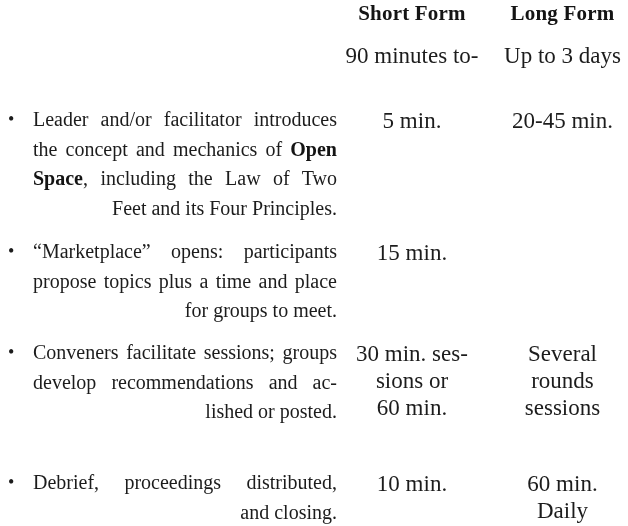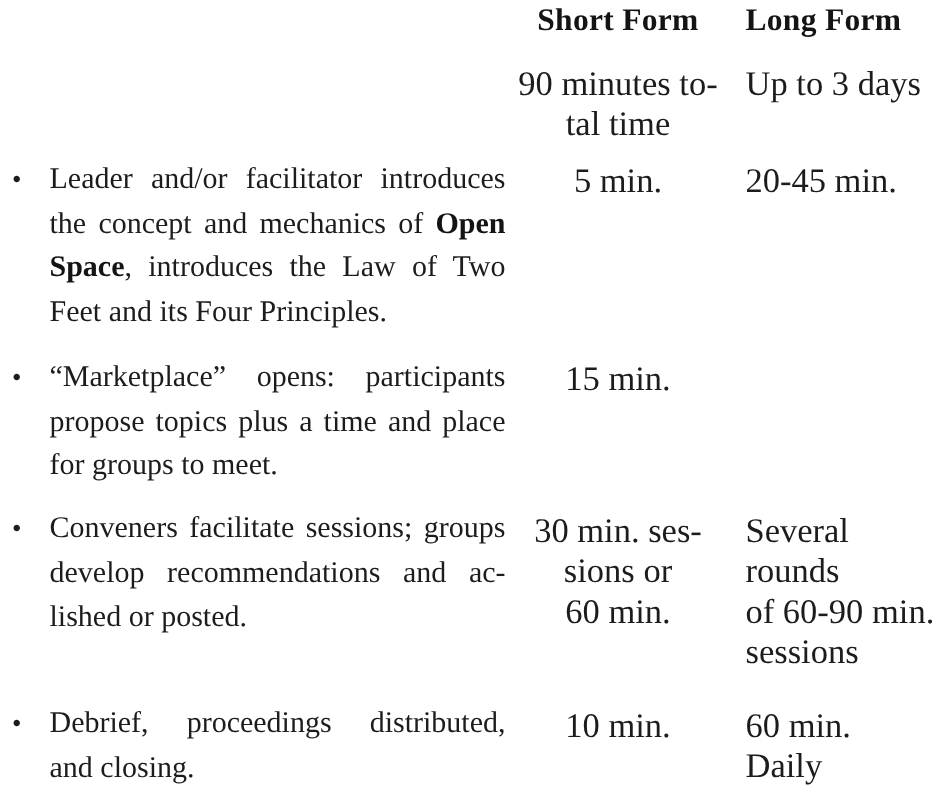--- a/index.html
+++ b/index.html
@@ -11,21 +11,21 @@
     position: relative;
     width: 628px;
     height: 526px;
     background: #ffffff;
     font-family: "Liberation Serif", "DejaVu Serif", serif;
     color: #1c1c1c;
     overflow: hidden;
   }
   
   .col-short { position: absolute; left: 342px; width: 140px; text-align: center; }
-  .col-long  { position: absolute; left: 497px; width: 131px; text-align: left; }
+  .col-long  { position: absolute; left: 497px; width: 131px; text-align: center; }
   .col-head {
     top: 0;
     font-weight: bold;
     font-size: 21px;
     line-height: 26px;
     color: #141414;
     letter-spacing: 0.2px;
   }
   .cell {
     font-size: 23px;
@@ -40,49 +40,48 @@
     line-height: 29.5px;
   }
   .desc .bullet {
     position: absolute;
     left: -25px;
     top: 0;
     font-size: 18px;
     line-height: 29.5px;
     color: #1c1c1c;
   }
-  .line { text-align: left; white-space: nowrap; }
+  .line { text-align: right; white-space: nowrap; }
   .line.j {
     white-space: normal;
     text-align: justify;
     text-align-last: justify;
   }
   .line b { font-weight: bold; color: #141414; }
 </style>
 </head>
 <body>
 
 <div class="page">
 
   <div class="col-short col-head">Short Form</div>
   <div class="col-long col-head">Long Form</div>
 
   <div class="col-short cell" style="top:42px">
     <div class="vline">90 minutes to-</div>
-    <div class="vline">tal time</div>
   </div>
   <div class="col-long cell" style="top:42px">
     <div class="vline">Up to 3 days</div>
   </div>
 
   <div class="desc" style="top:105px">
     <span class="bullet">•</span>
     <div class="line j">Leader and/or facilitator introduces</div>
     <div class="line j"><span>the concept and mechanics of </span><b>Open</b></div>
-    <div class="line j"><b>Space</b><span>, introduces the Law of Two</span></div>
+    <div class="line j"><b>Space</b><span>, including the Law of Two</span></div>
     <div class="line">Feet and its Four Principles.</div>
   </div>
   <div class="col-short cell" style="top:107px">
     <div>5 min.</div>
   </div>
   <div class="col-long cell" style="top:107px">
     <div>20-45 min.</div>
   </div>
 
   <div class="desc" style="top:237px">
@@ -101,21 +100,20 @@
     <div class="line j">develop recommendations and ac-</div>
     <div class="line">lished or posted.</div>
   </div>
   <div class="col-short cell" style="top:340px">
     <div>30 min. ses-</div>
     <div>sions or</div>
     <div>60 min.</div>
   </div>
   <div class="col-long cell" style="top:340px">
     <div>Several rounds</div>
-    <div>of 60-90 min.</div>
     <div>sessions</div>
   </div>
 
   <div class="desc" style="top:468px">
     <span class="bullet">•</span>
     <div class="line j">Debrief, proceedings distributed,</div>
     <div class="line">and closing.</div>
   </div>
   <div class="col-short cell" style="top:470px">
     <div>10 min.</div>

